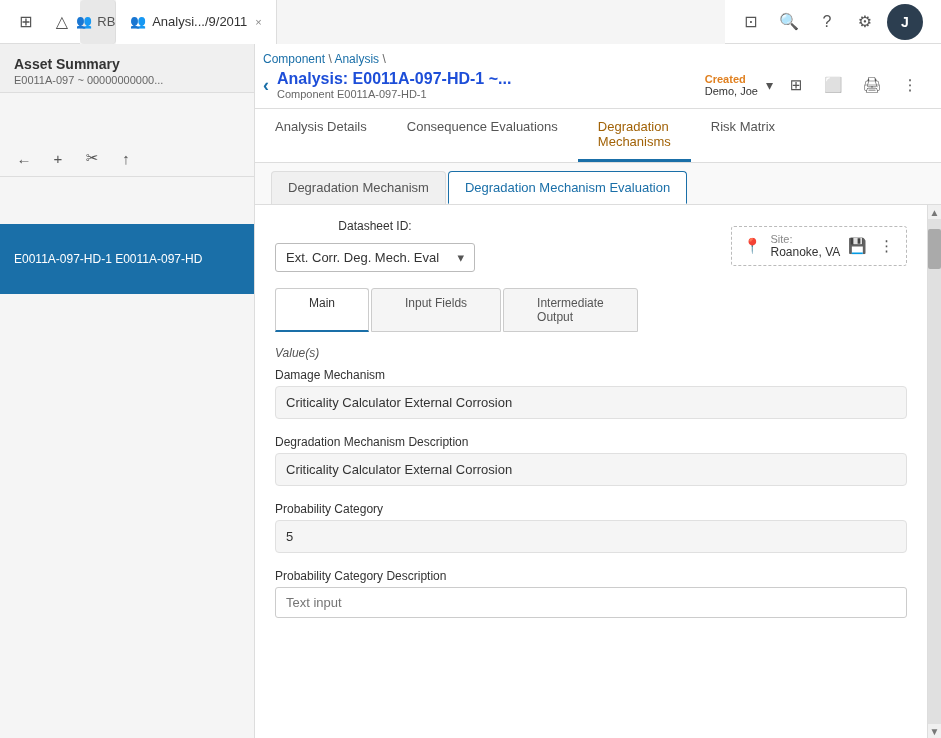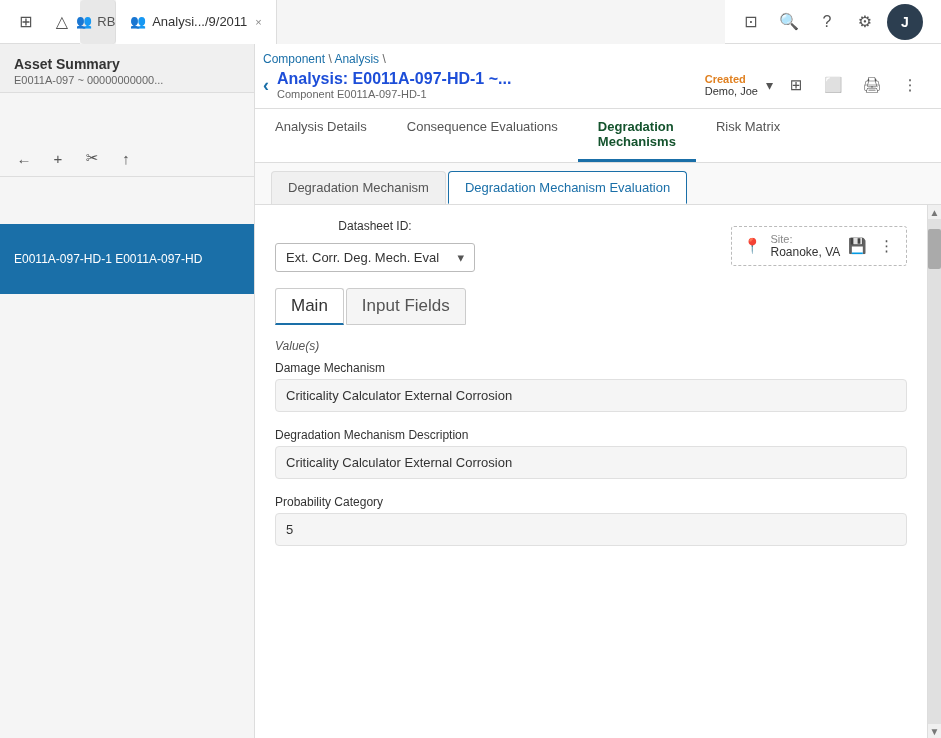--- a/index.html
+++ b/index.html
@@ -215,23 +215,23 @@
       background: #fff;
     }
     .nav-tab {
       padding: 10px 20px;
       cursor: pointer;
       font-size: 13px;
       color: #555;
       border-bottom: 3px solid transparent;
     }
     .nav-tab.active {
-      color: #14532d;
+      color: #a16207;
       border-bottom: 3px solid #1a6fa8;
-      font-weight: 700;
+      font-weight: 400;
     }
 
     
     .sub-tabs {
       display: flex;
       padding: 8px 16px 0 16px;
       background: #f9f9f9;
       border-bottom: 1px solid #ddd;
     }
     .sub-tab {
@@ -348,23 +348,23 @@
       color: #555;
       font-size: 15px;
     }
 
     
     .inner-tabs {
       display: flex;
       margin-bottom: 14px;
     }
     .inner-tab {
-      padding: 7px 15px;
-      cursor: pointer;
-      font-size: 17px;
+      padding: 7px 33px;
+      cursor: pointer;
+      font-size: 12px;
       color: #555;
       border: 1px solid #ccc;
       border-radius: 3px 3px 0 0;
       background: #f5f5f5;
       margin-right: 2px;
     }
     .inner-tab.active {
       background: #fff;
       color: #333;
       border-bottom: 2px solid #1a6fa8;
@@ -545,39 +545,46 @@
           </div>
         </div>
 
         <div class="inner-tabs">
           <div class="inner-tab active">
             <span>Main</span>
           </div>
           <div class="inner-tab">
             <span>Input Fields</span>
           </div>
+          <div class="inner-tab">
+            <span>Intermediate<br>Output</span>
+          </div>
         </div>
 
         <div class="section-label">Value(s)</div>
 
         <div class="field-group">
           <div class="field-label">Damage Mechanism</div>
           <div class="field-value">Criticality Calculator External Corrosion</div>
         </div>
 
         <div class="field-group">
           <div class="field-label">Degradation Mechanism Description</div>
           <div class="field-value">Criticality Calculator External Corrosion</div>
         </div>
 
         <div class="field-group">
           <div class="field-label">Probability Category</div>
           <div class="field-value">5</div>
         </div>
 
+        <div class="field-group">
+          <div class="field-label">Probability Category Description</div>
+          <input class="field-input" type="text" value="" placeholder="Text input" style="">
+        </div>
 
       </div>
 
       <div class="scroll-bar-area">
         <div class="scroll-up">▲</div>
         <div class="scroll-track">
           <div class="scroll-thumb"></div>
         </div>
         <div class="scroll-down">▼</div>
       </div>

